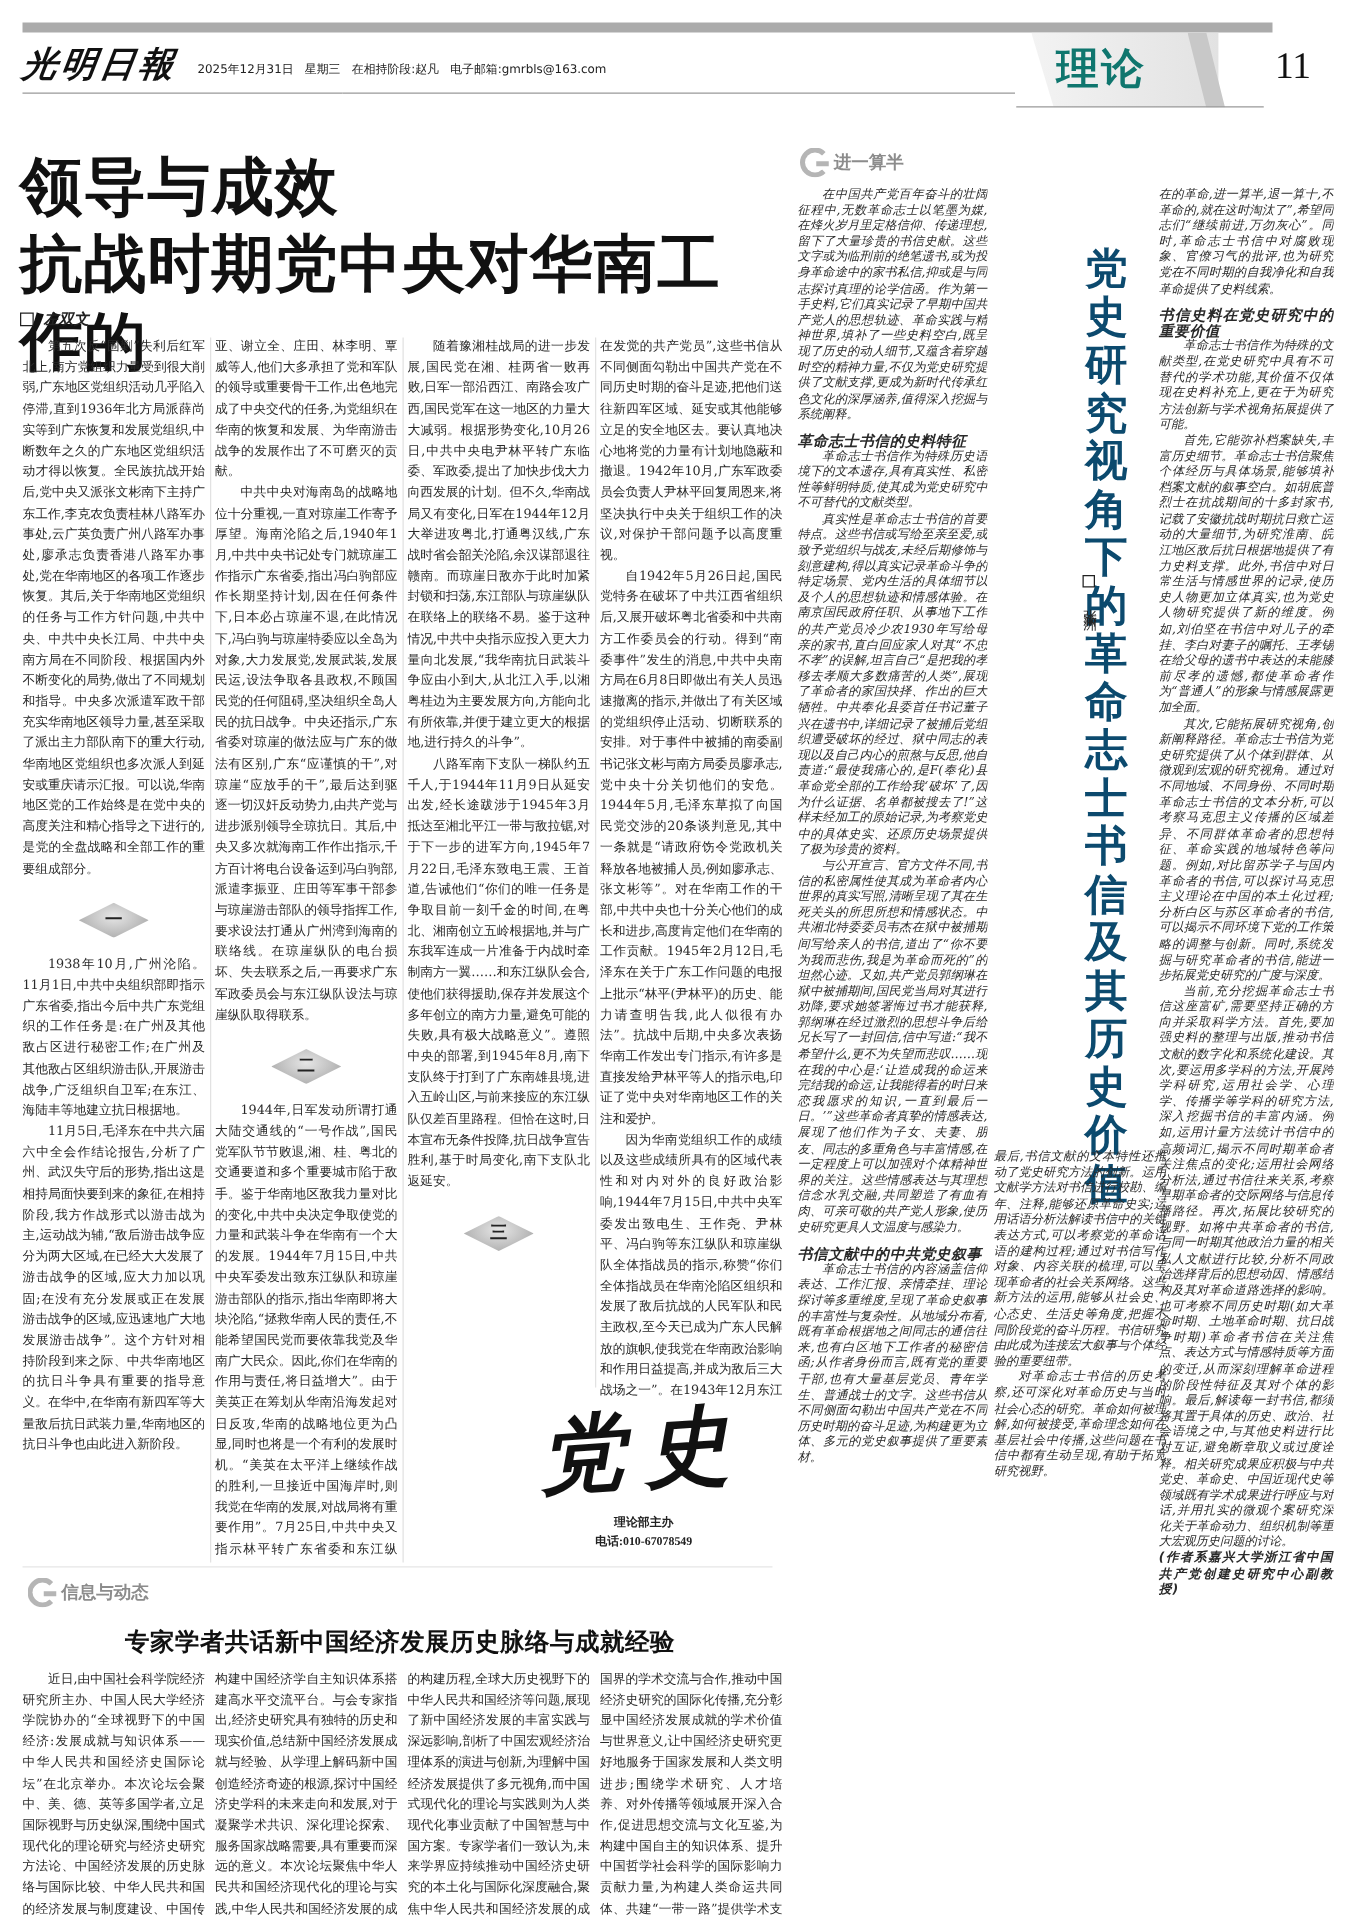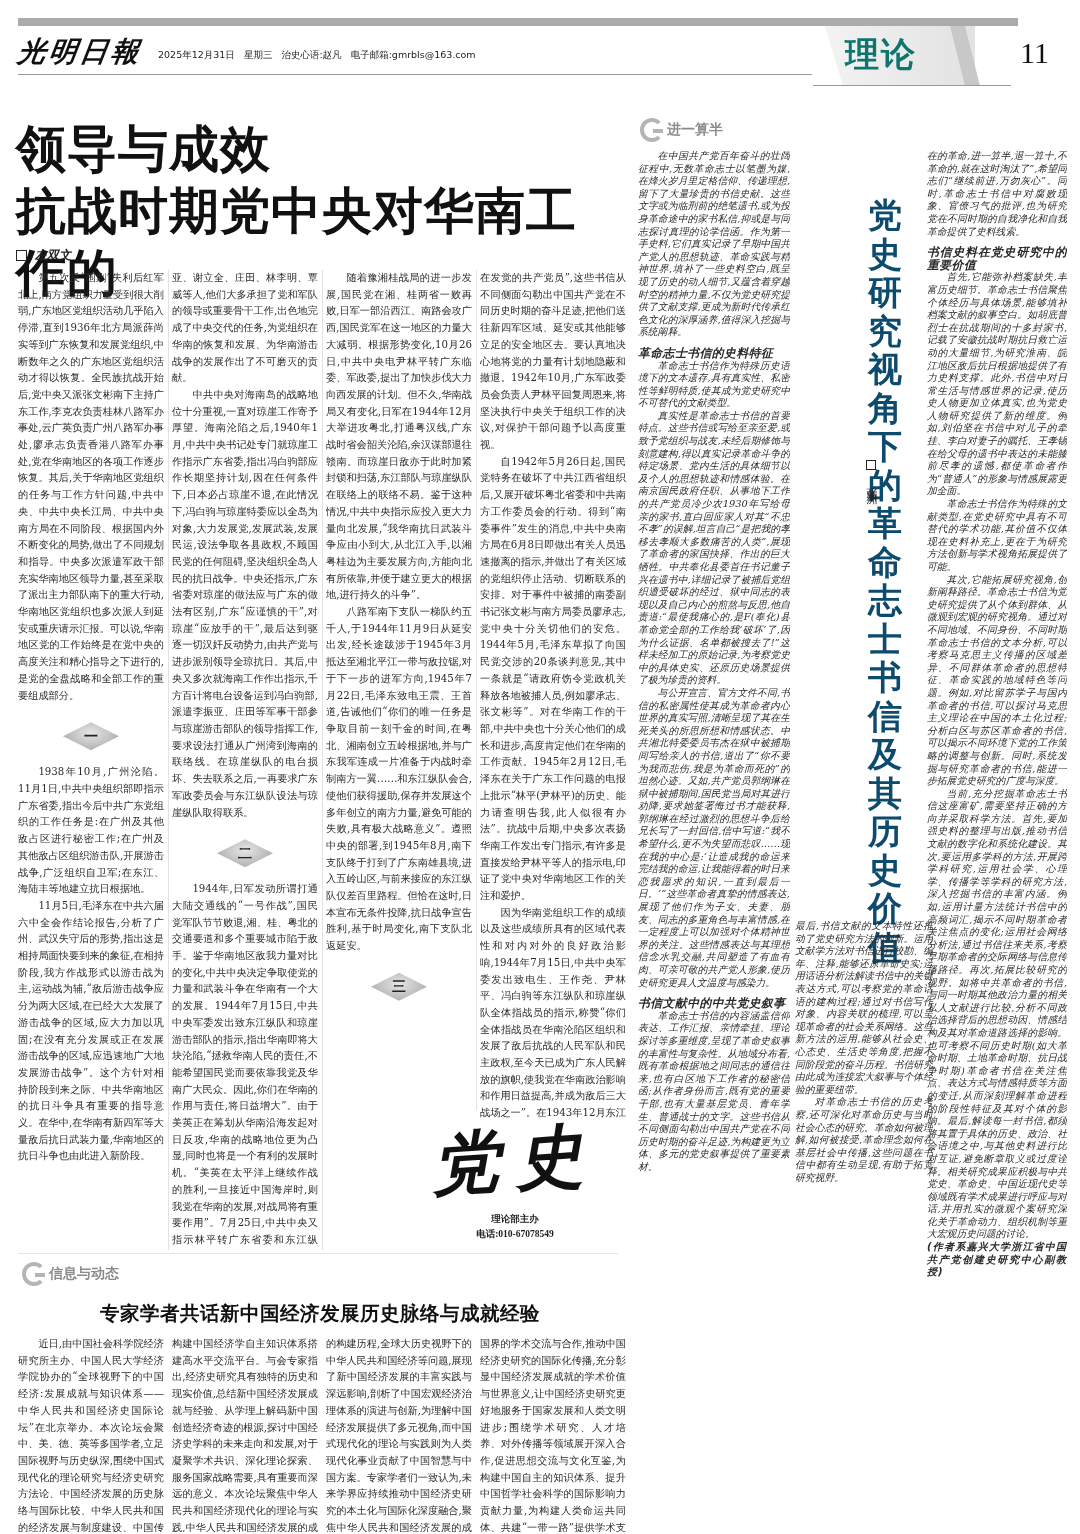--- a/index.html
+++ b/index.html
@@ -54,21 +54,21 @@
 </style>
 </head>
 <body>
 
 <div class="topbar"></div>
 <div class="masthead">
   <div class="logo">光明日報</div>
   <div class="meta">
     <span>2025年12月31日</span>
     <span>星期三</span>
-    <span>治史心语:赵凡</span>
+    <span>在相持阶段:赵凡</span>
     <span>电子邮箱:gmrbls@163.com</span>
   </div>
 </div>
 <div class="headline-rule"></div>
 <div class="headline-rule2"></div>
 <div class="section-tab">
   <div class="bg"></div>
   <div class="stripe"></div>
   <div class="label">理论</div>
   <div class="underline"></div>
@@ -150,22 +150,22 @@
 </div>
 
 <div class="col italic-col" style="left:795px; top:920px; width:138px; height:614px; overflow:hidden; font-size:9.8px; line-height:12.6px;">
   <p style="text-indent:0">最后,书信文献的文本特性还推动了党史研究方法的创新。运用文献学方法对书信进行校勘、编年、注释,能够还原革命史实;运用话语分析法解读书信中的关键表达方式,可以考察党的革命话语的建构过程;通过对书信写作对象、内容关联的梳理,可以呈现革命者的社会关系网络。这些新方法的运用,能够从社会史、心态史、生活史等角度,把握不同阶段党的奋斗历程。书信研究由此成为连接宏大叙事与个体经验的重要纽带。</p>
   <p>对革命志士书信的历史考察,还可深化对革命历史与当时社会心态的研究。革命如何被理解,如何被接受,革命理念如何在基层社会中传播,这些问题在书信中都有生动呈现,有助于拓宽研究视野。</p>
 </div>
 
 <div class="col italic-col" style="left:927px; top:150px; width:140px; height:1384px; overflow:hidden; font-size:9.8px; line-height:12.6px;">
   <p style="text-indent:0">在的革命,进一算半,退一算十,不革命的,就在这时淘汰了”,希望同志们“继续前进,万勿灰心”。同时,革命志士书信中对腐败现象、官僚习气的批评,也为研究党在不同时期的自我净化和自我革命提供了史料线索。</p>
   <p class="subhead">书信史料在党史研究中的重要价值</p>
+  <p>革命志士书信作为特殊的文献类型,在党史研究中具有不可替代的学术功能,其价值不仅体现在史料补充上,更在于为研究方法创新与学术视角拓展提供了可能。</p>
   <p>首先,它能弥补档案缺失,丰富历史细节。革命志士书信聚焦个体经历与具体场景,能够填补档案文献的叙事空白。如胡底普烈士在抗战期间的十多封家书,记载了安徽抗战时期抗日救亡运动的大量细节,为研究淮南、皖江地区敌后抗日根据地提供了有力史料支撑。此外,书信中对日常生活与情感世界的记录,使历史人物更加立体真实,也为党史人物研究提供了新的维度。例如,刘伯坚在书信中对儿子的牵挂、李白对妻子的嘱托、王孝锡在给父母的遗书中表达的未能膝前尽孝的遗憾,都使革命者作为“普通人”的形象与情感展露更加全面。</p>
-  <p>革命志士书信作为特殊的文献类型,在党史研究中具有不可替代的学术功能,其价值不仅体现在史料补充上,更在于为研究方法创新与学术视角拓展提供了可能。</p>
   <p>其次,它能拓展研究视角,创新阐释路径。革命志士书信为党史研究提供了从个体到群体、从微观到宏观的研究视角。通过对不同地域、不同身份、不同时期革命志士书信的文本分析,可以考察马克思主义传播的区域差异、不同群体革命者的思想特征、革命实践的地域特色等问题。例如,对比留苏学子与国内革命者的书信,可以探讨马克思主义理论在中国的本土化过程;分析白区与苏区革命者的书信,可以揭示不同环境下党的工作策略的调整与创新。同时,系统发掘与研究革命者的书信,能进一步拓展党史研究的广度与深度。</p>
   <p>当前,充分挖掘革命志士书信这座富矿,需要坚持正确的方向并采取科学方法。首先,要加强史料的整理与出版,推动书信文献的数字化和系统化建设。其次,要运用多学科的方法,开展跨学科研究,运用社会学、心理学、传播学等学科的研究方法,深入挖掘书信的丰富内涵。例如,运用计量方法统计书信中的高频词汇,揭示不同时期革命者关注焦点的变化;运用社会网络分析法,通过书信往来关系,考察早期革命者的交际网络与信息传播路径。再次,拓展比较研究的视野。如将中共革命者的书信,与同一时期其他政治力量的相关私人文献进行比较,分析不同政治选择背后的思想动因、情感结构及其对革命道路选择的影响。也可考察不同历史时期(如大革命时期、土地革命时期、抗日战争时期)革命者书信在关注焦点、表达方式与情感特质等方面的变迁,从而深刻理解革命进程的阶段性特征及其对个体的影响。最后,解读每一封书信,都须将其置于具体的历史、政治、社会语境之中,与其他史料进行比对互证,避免断章取义或过度诠释。相关研究成果应积极与中共党史、革命史、中国近现代史等领域既有学术成果进行呼应与对话,并用扎实的微观个案研究深化关于革命动力、组织机制等重大宏观历史问题的讨论。</p>
   <p class="sig">(作者系嘉兴大学浙江省中国共产党创建史研究中心副教授)</p>
 </div>
 
 <div class="bottom-rule"></div>
 <div class="sec-head" style="left:22px; top:1262px;">
   <div class="g"></div>
   <div class="t">信息与动态</div>
 </div>

